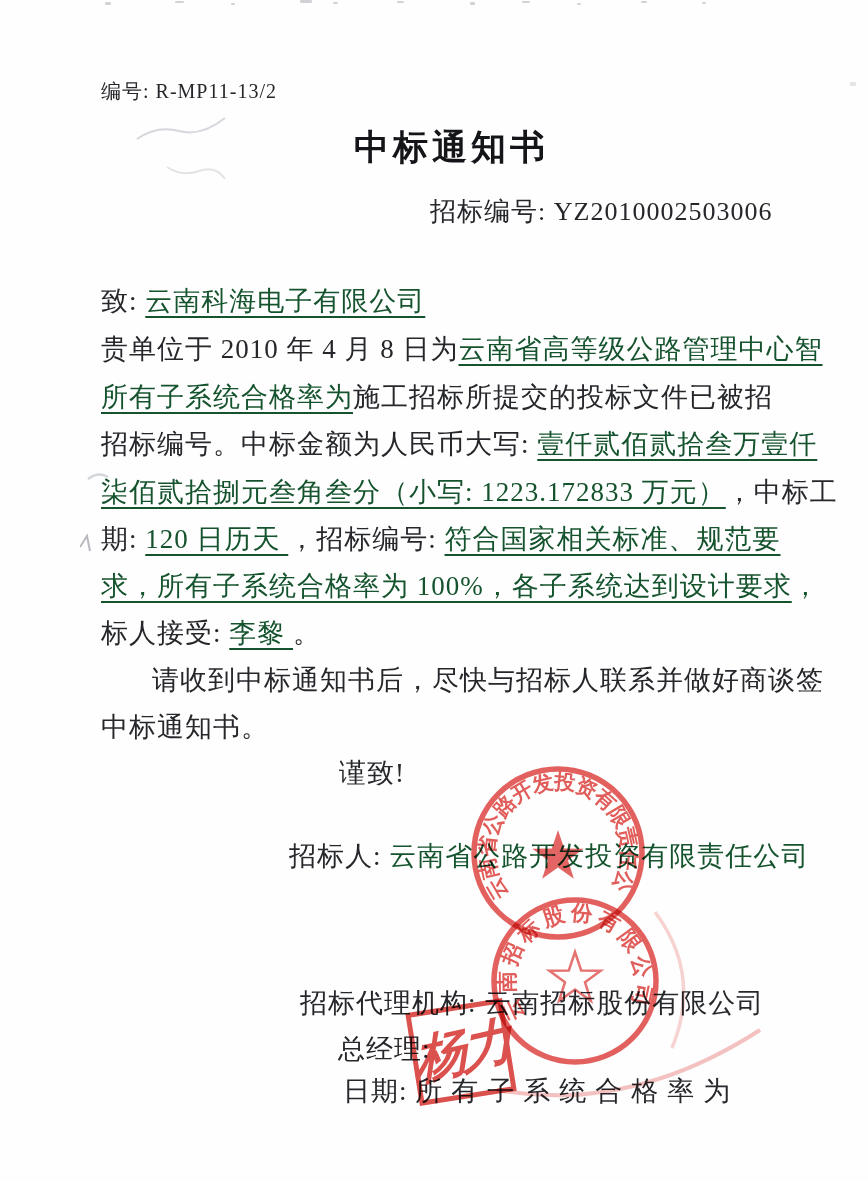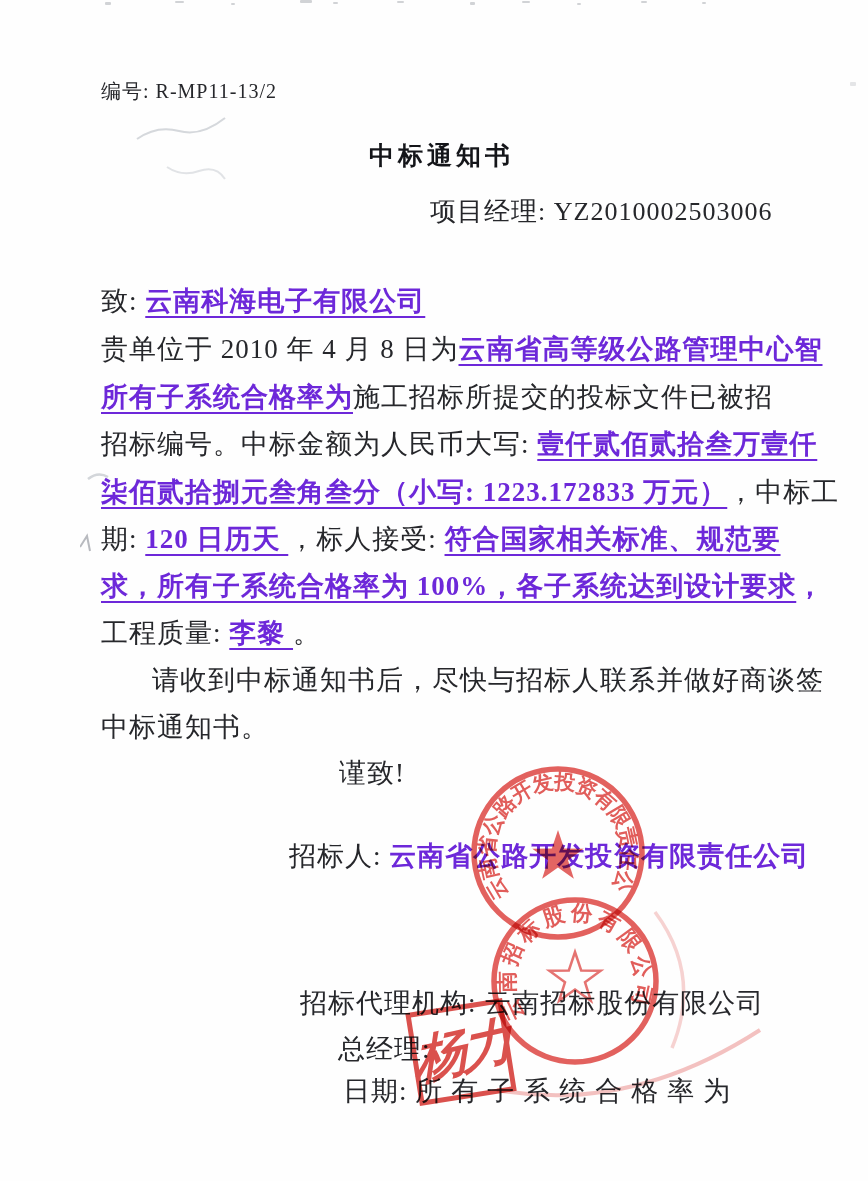--- a/index.html
+++ b/index.html
@@ -4,26 +4,26 @@
 <style>
   html,body{margin:0;padding:0}
   body{
     width:868px;height:1181px;position:relative;overflow:hidden;
     background:#fefefe;
     font-family:"Liberation Serif","DejaVu Serif",serif;
     color:var(--ink,#26272b);
   }
   
   .doc-no{position:absolute;left:101px;top:78px;font-size:20px;letter-spacing:1px;white-space:nowrap}
-  .title{position:absolute;left:352px;top:122px;margin:17px;font-size:25px;font-weight:700;
+  .title{position:absolute;left:352px;top:122px;margin:2px;font-size:35px;font-weight:700;
          letter-spacing:4px;color:#141519;white-space:nowrap}
   .tender-no{position:absolute;left:430px;top:194px;font-size:26px;letter-spacing:1px;white-space:nowrap}
   
   .line{position:absolute;white-space:nowrap;font-size:27px;letter-spacing:1px;color:var(--ink,#26272b)}
-  .line .b{font-weight:700;color:#6d28d9}
+  .line .b{font-weight:400;color:#14532d}
   .line .u{text-decoration:underline;text-underline-offset:6px;text-decoration-thickness:1.5px}
   .line .sp{letter-spacing:9px}
   .line-1{left:101px;top:283px}
   .line-2{left:101px;top:331px}
   .line-3{left:101px;top:379px}
   .line-4{left:101px;top:426px}
   .line-5{left:101px;top:474px}
   .line-6{left:101px;top:521px}
   .line-7{left:101px;top:568px}
   .line-8{left:101px;top:615px}
@@ -59,32 +59,32 @@
   .pencil{position:absolute;pointer-events:none}
 </style>
 </head>
 <body style="--ink: #26272b; --red: #e0504d;">
 
 <div class="doc-no">
   <span>编号: </span><span>R-MP11-13/2</span>
 </div>
 <h1 class="title">中标通知书</h1>
 <div class="tender-no">
-  <span>项目经理: </span><span>YZ2010002503006</span>
+  <span>招标编号: </span><span>YZ2010002503006</span>
 </div>
 
 <div id="text-lines">
     <div class="line line-1"><span>致: </span><span class="b u">云南科海电子有限公司</span></div>
     <div class="line line-2"><span>贵单位于 2010 年 4 月 8 日为</span><span class="b u">云南省高等级公路管理中心智</span></div>
     <div class="line line-3"><span class="b u">所有子系统合格率为</span><span>施工招标所提交的投标文件已被招</span></div>
     <div class="line line-4"><span>招标编号。中标金额为人民币大写: </span><span class="b u">壹仟贰佰贰拾叁万壹仟</span></div>
     <div class="line line-5"><span class="b u">柒佰贰拾捌元叁角叁分（小写: 1223.172833 万元）</span><span>，中标工</span></div>
-    <div class="line line-6"><span>期: </span><span class="b u"> 120 日历天 </span><span>，标人接受: </span><span class="b u">符合国家相关标准、规范要</span></div>
+    <div class="line line-6"><span>期: </span><span class="b u"> 120 日历天 </span><span>，招标编号: </span><span class="b u">符合国家相关标准、规范要</span></div>
     <div class="line line-7"><span class="b u">求，所有子系统合格率为 100%，各子系统达到设计要求</span><span class="b">，</span></div>
-    <div class="line line-8"><span>工程质量: </span><span class="b u"> 李黎 </span><span>。</span></div>
+    <div class="line line-8"><span>标人接受: </span><span class="b u"> 李黎 </span><span>。</span></div>
     <div class="line line-9"><span>请收到中标通知书后，尽快与招标人联系并做好商谈签</span></div>
     <div class="line line-10"><span>中标通知书。</span></div>
     <div class="line line-11"><span>谨致!</span></div>
     <div class="line line-12"><span>招标人: </span><span class="b">云南省公路开发投资有限责任公司</span></div>
     <div class="line line-13"><span>招标代理机构: 云南招标股份有限公司</span></div>
     <div class="line line-14"><span>总经理:</span></div>
     <div class="line line-15"><span>日期: </span><span class="sp">所有子系统合格率为</span></div>
   </div>
 
 <svg id="stamp1" class="stamp" viewBox="-90 -90 180 180">

